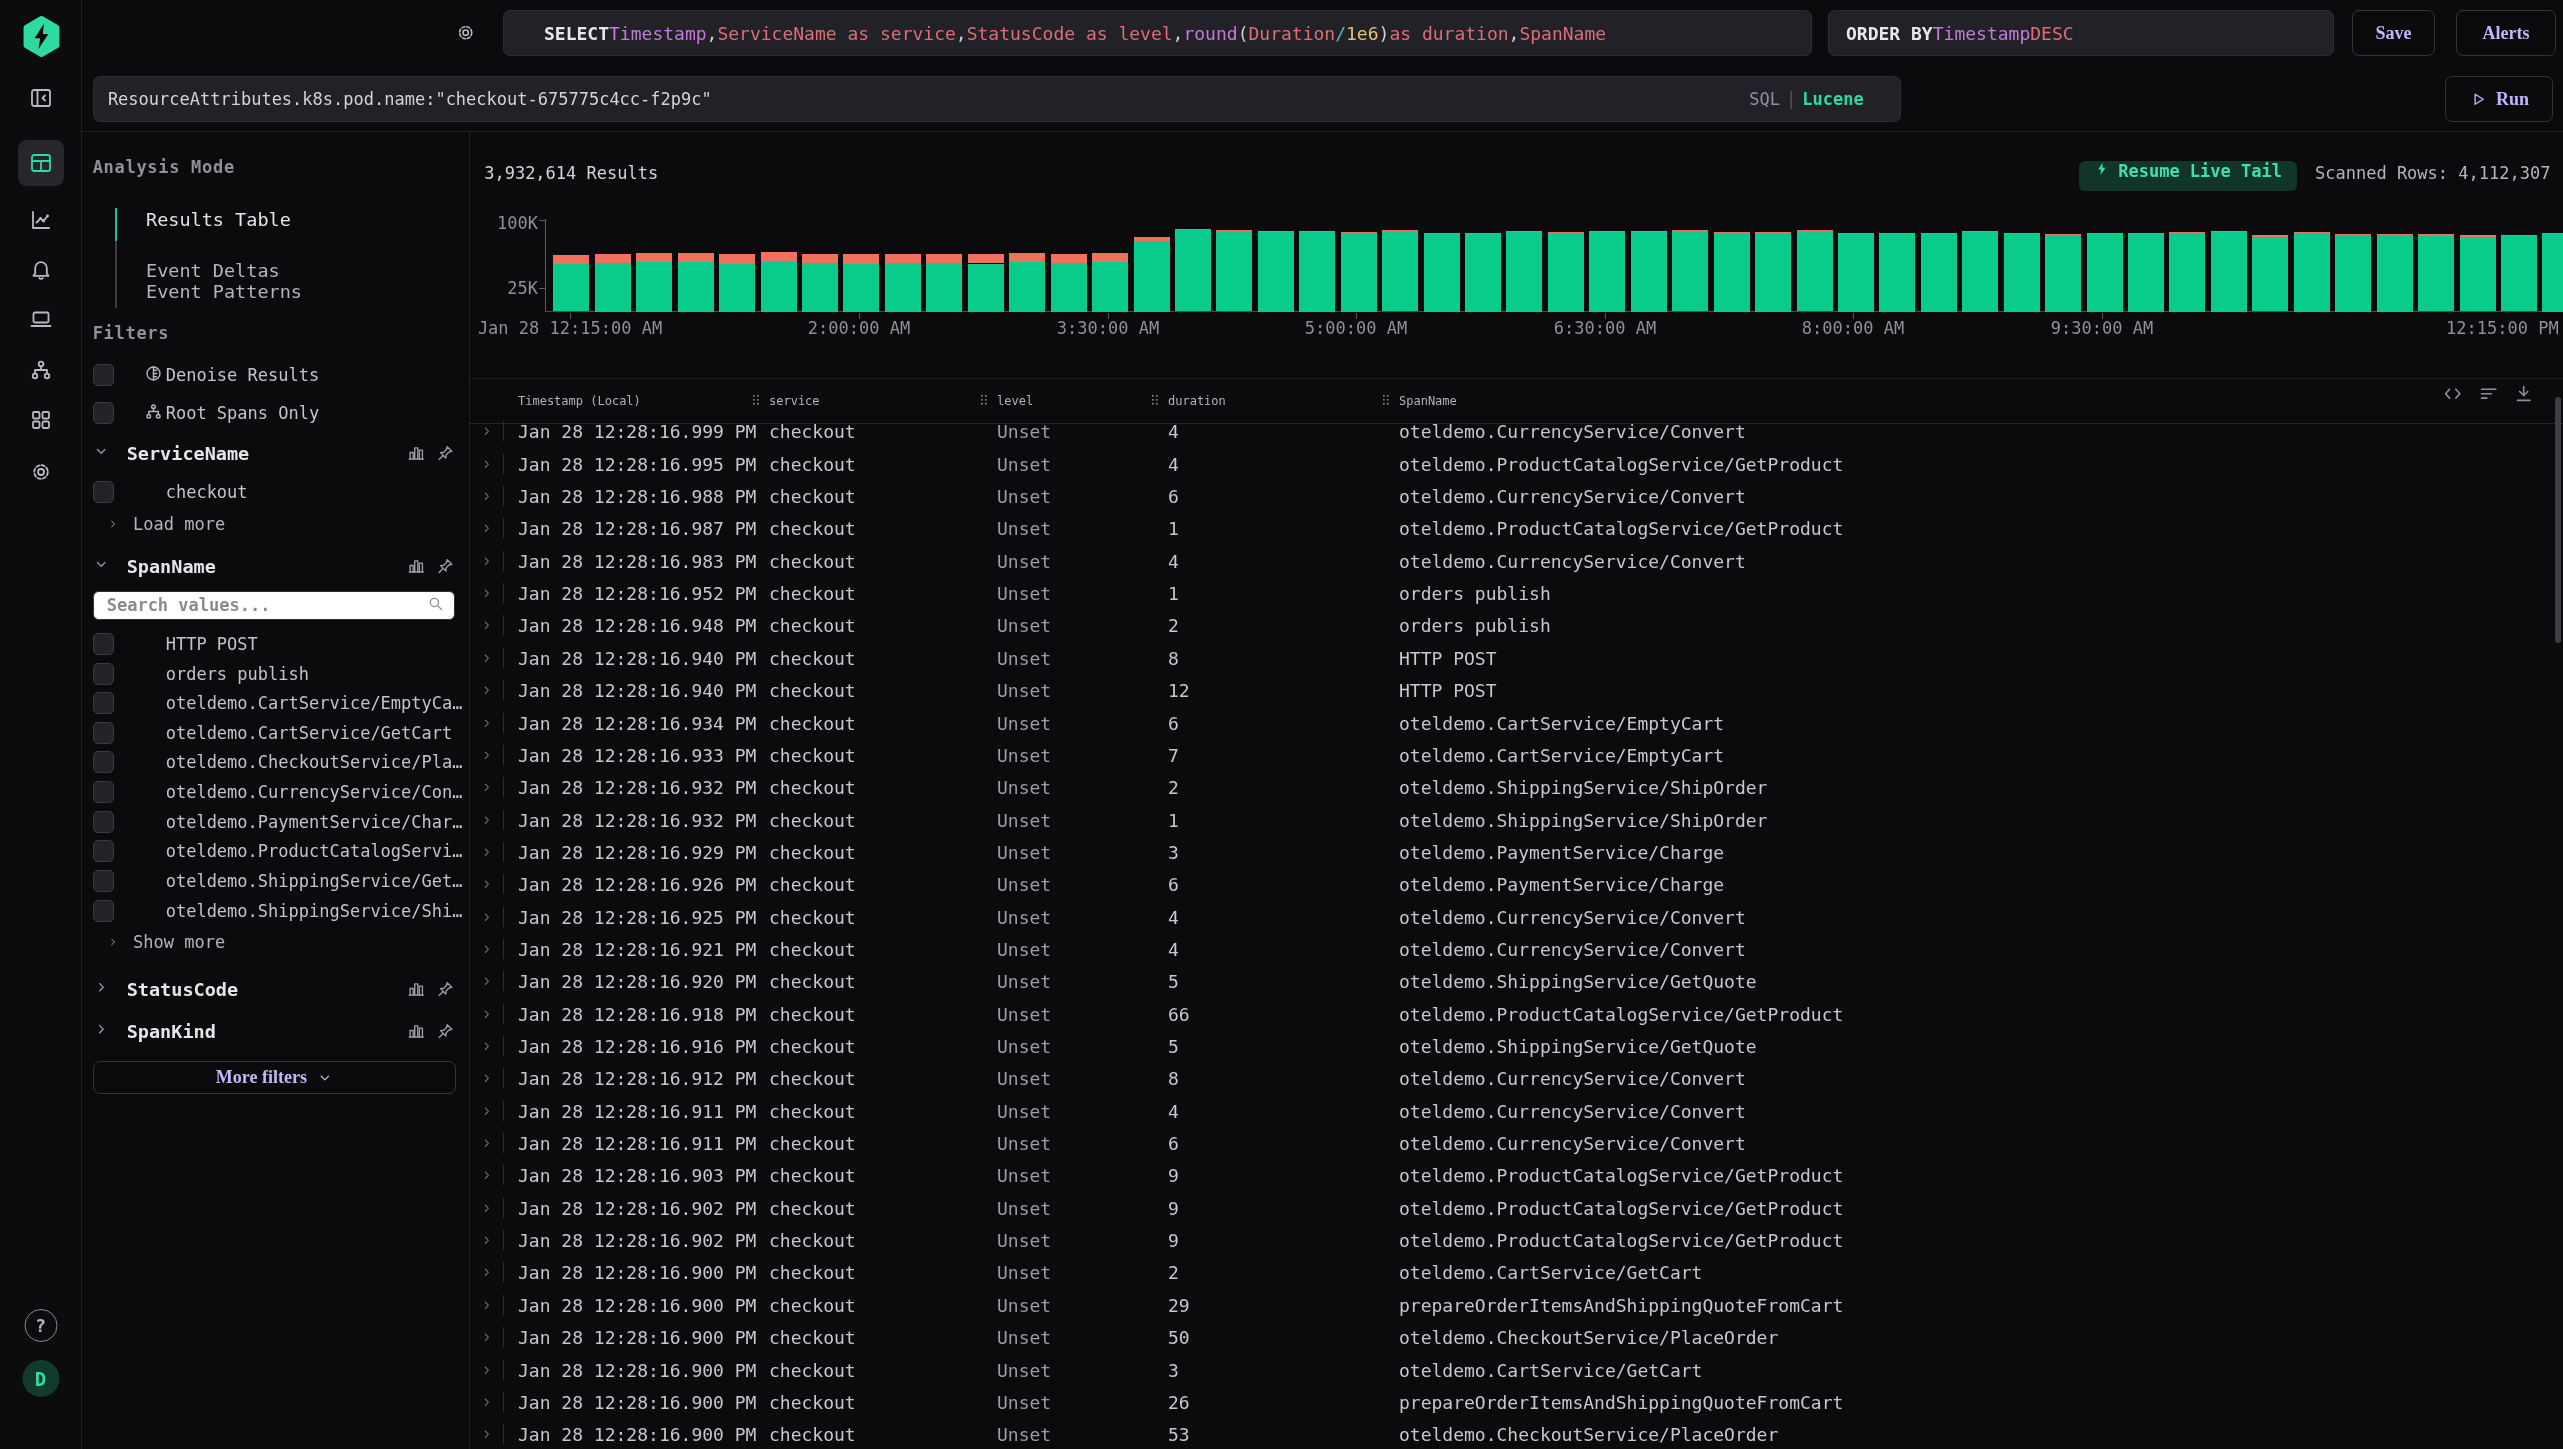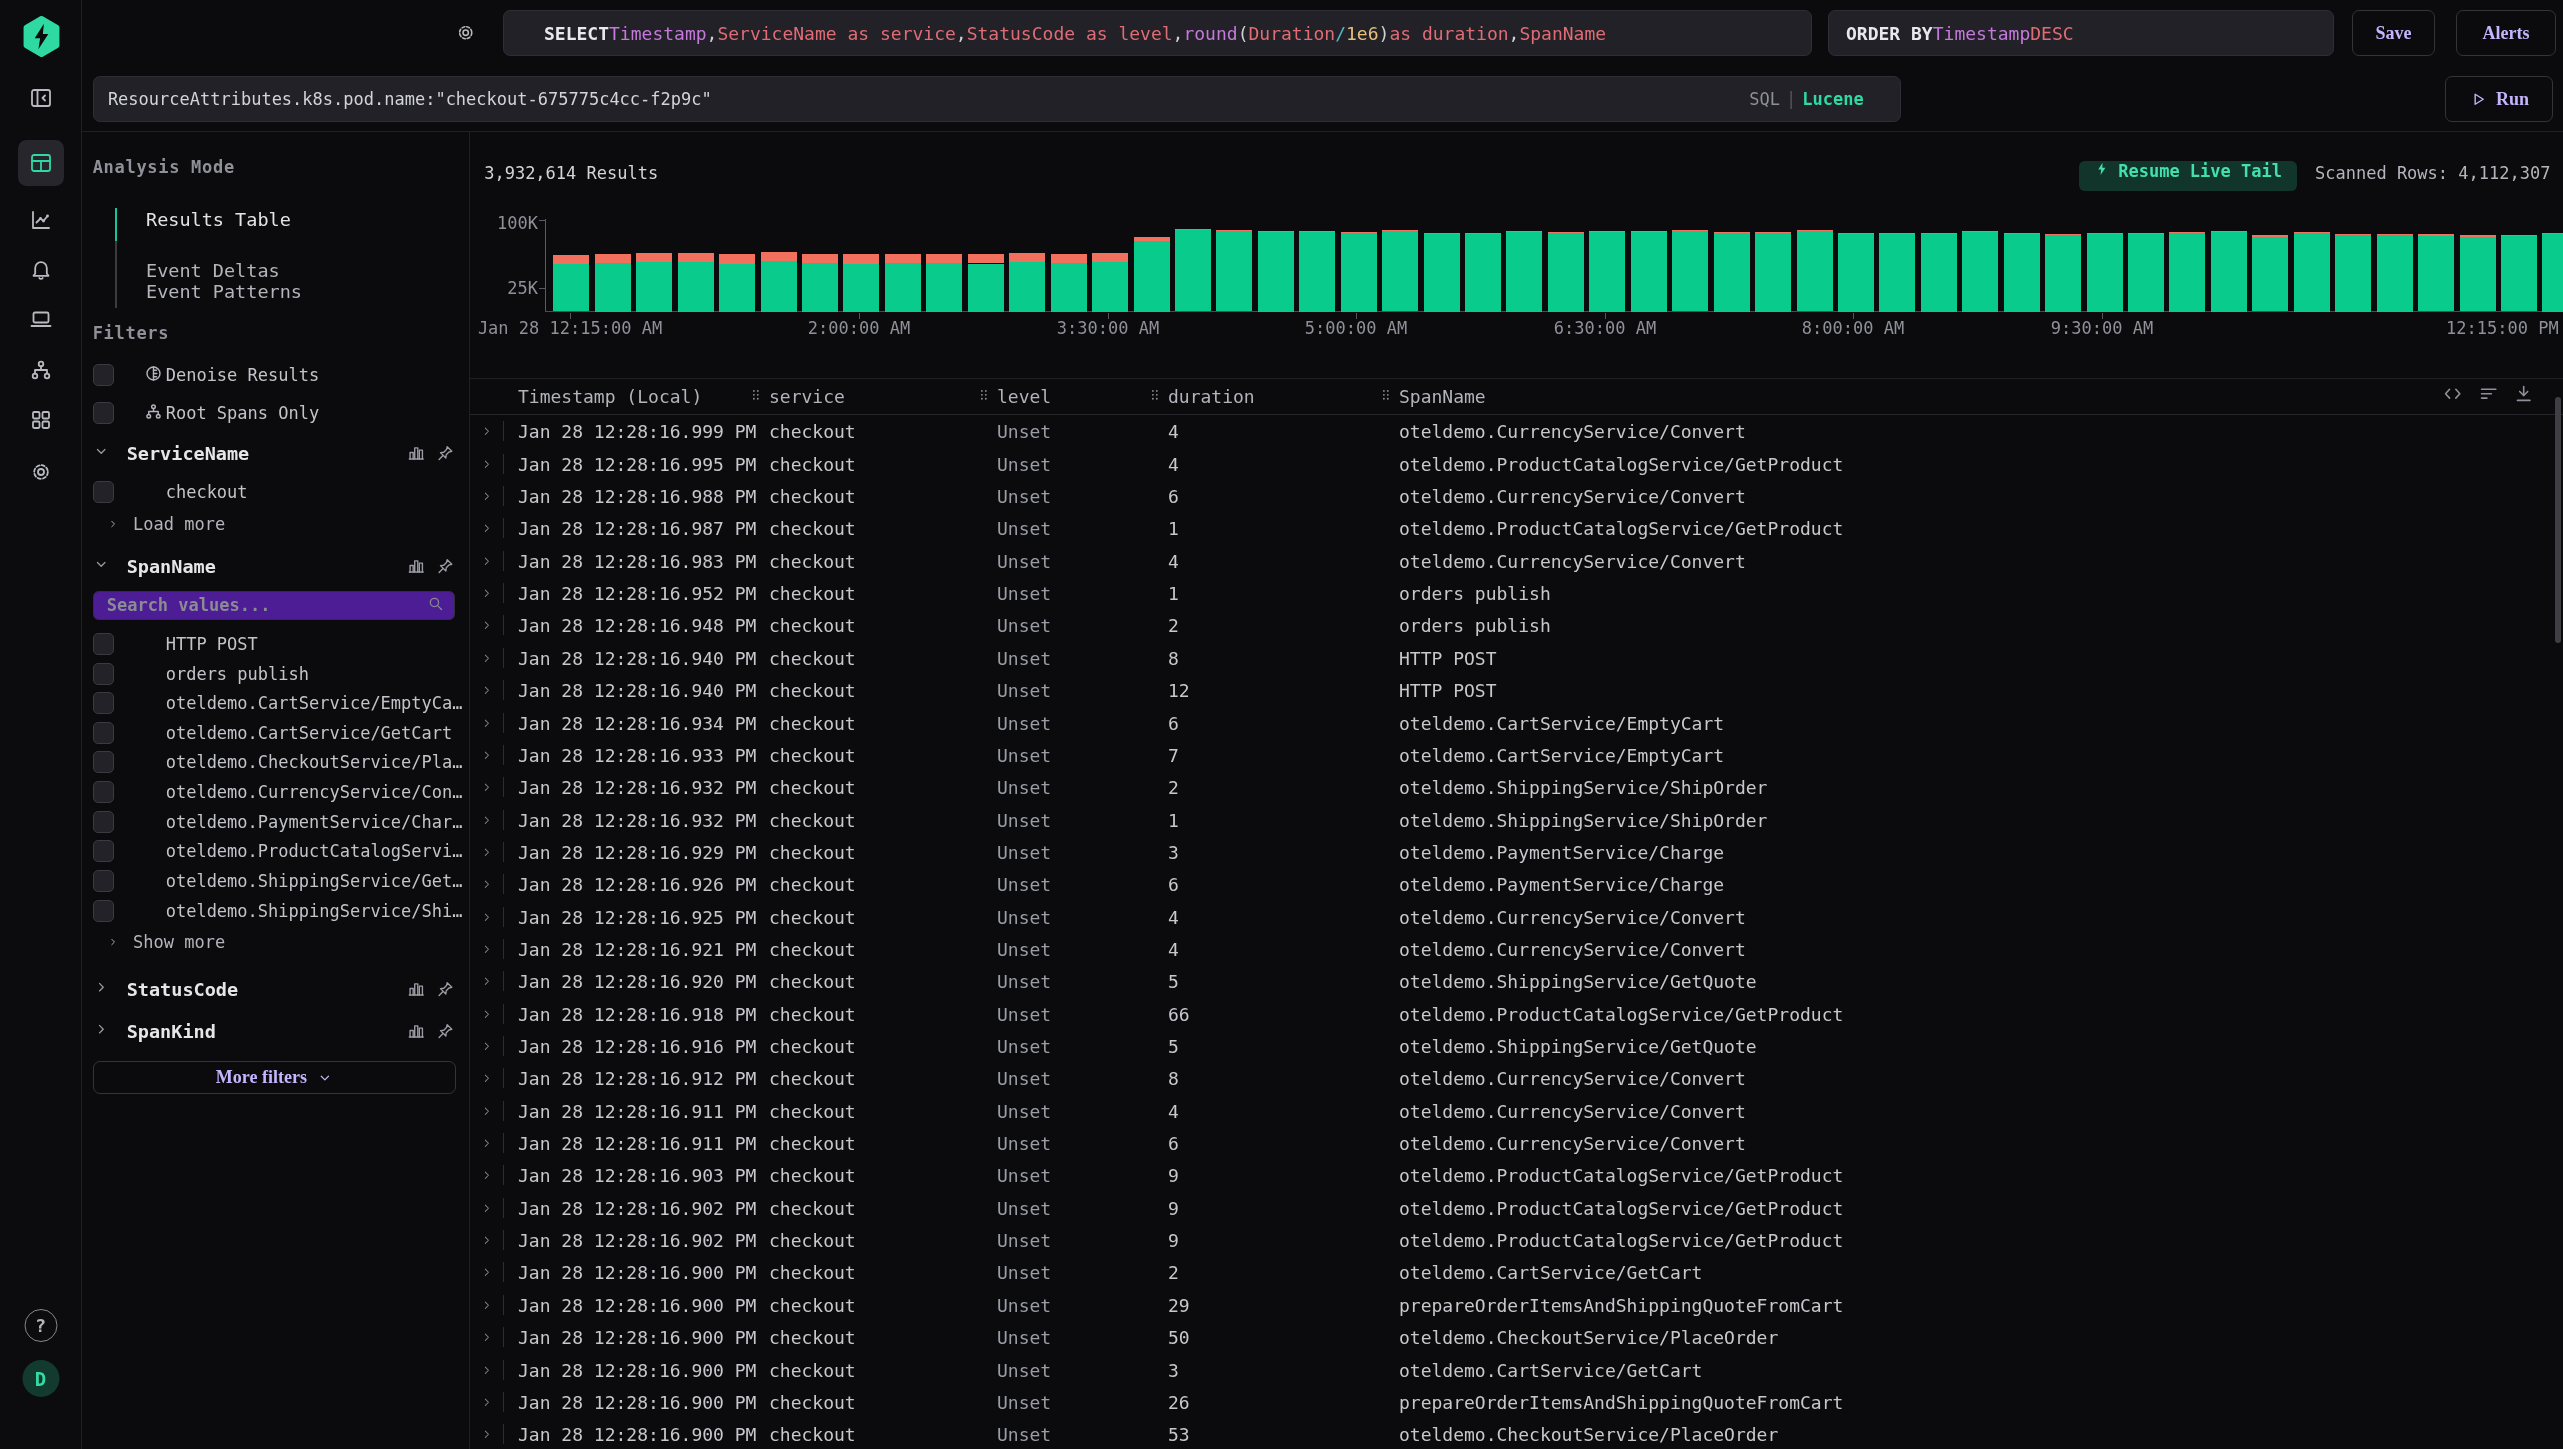--- a/index.html
+++ b/index.html
@@ -55,43 +55,43 @@
   .mode-rail-active { position:absolute; left:33px; top:76px; width:2.1px; height:33px; background:#17c39b; }
   .mode-item { position:absolute; left:64px; height:30px; line-height:30px; font-size:18.5px; color:#b4b5bc; cursor:pointer; }
   .mode-item.active { color:#e4e4e8; }
   .cb { width:21.4px; height:21.4px; border-radius:5px; background:#222228; border:1.1px solid #3a3a41; flex:none; cursor:pointer; }
   .srow .lbl { position:absolute; left:73px; font-size:17px; color:#c3c4ca; white-space:nowrap; }
   .srow .ticon { position:absolute; left:51px; color:#b4b5bc; }
   .ghead-chev { color:#9b9ca4; }
   .ghead-lbl { position:absolute; left:34px; font-size:18.5px; font-weight:bold; color:#e6e6ea; }
   .ghead-icons { margin-left:auto; display:flex; gap:10.7px; color:#9b9ca4; }
   .more-link { position:absolute; left:14.2px; display:flex; align-items:center; gap:14.2px; color:#b4b5bc; font-size:17px; cursor:pointer; }
-  .svalues { position:absolute; left:10.7px; right:14.2px; height:28.5px; background:#4c1d95; border:0.7px solid #303036; border-radius:5.7px; display:flex; align-items:center; padding:0 10px 0 13px; }
+  .svalues { position:absolute; left:10.7px; right:14.2px; height:28.5px; background:#ffffff; border:0.7px solid #303036; border-radius:5.7px; display:flex; align-items:center; padding:0 10px 0 13px; }
   .svalues .ph { font-size:17px; font-weight:bold; color:#8a8b93; }
   .svalues .mag { margin-left:auto; color:#8a8b93; }
   .btn-morefilters { left:10.7px; width:363px; height:33px; gap:10px; font-size:18px; }
 
   
   .main { position:absolute; left:470px; top:132px; right:0; bottom:0; }
   .res-count { position:absolute; left:14.2px; top:26px; height:30px; line-height:30px; font-size:17px; color:#d3d4d9; }
   .livetail { position:absolute; left:1609px; top:28.5px; width:218px; height:30px; border-radius:5.7px; background:#11342b; color:#41e0ac; display:flex; align-items:flex-start; justify-content:center; gap:8.5px; font-size:17px; font-weight:bold; cursor:pointer; }
   .scanned { position:absolute; left:1845px; top:26px; height:30px; line-height:30px; font-size:17px; color:#b4b5bc; }
 
   .chart { position:absolute; left:0; top:0; right:0; height:214px; }
   .ylab { position:absolute; width:68px; text-align:right; font-size:17px; color:#8f9098; height:18.5px; line-height:18.5px; }
   .axis-v { position:absolute; left:75px; top:87px; width:1.4px; height:93px; background:#5a5a62; }
   .axis-stub { position:absolute; left:69px; width:6.4px; height:1.4px; background:#5a5a62; }
   .baseline { position:absolute; left:75px; right:0; top:179px; height:1.4px; background:#4b4b52; }
   .bars { position:absolute; left:82px; right:0; top:0; height:180px; overflow:hidden; }
   .bar-seg { position:absolute; }
   .xtick { position:absolute; top:181px; width:1.4px; height:5.7px; background:#55555c; }
   .xlab { position:absolute; top:186px; font-size:17px; color:#8f9098; white-space:nowrap; }
 
-  .thead { position:absolute; left:0; right:0; top:246px; height:37px; border-top:0.7px solid #1d1d22; border-bottom:0.7px solid #26262b;
-           display:grid; grid-template-columns:48px 251px 228px 171px 231px auto; align-items:center; font-size:18px; color:#b2b4bc; }
+  .thead { position:absolute; left:0; right:0; top:246px; height:46px; border-top:0.7px solid #1d1d22; border-bottom:0.7px solid #26262b;
+           display:grid; grid-template-columns:48px 251px 228px 171px 231px auto; align-items:center; font-size:12px; color:#b2b4bc; }
   .thead .hcell { display:flex; align-items:center; white-space:nowrap; }
   .thead .dragi { color:#8f9098; margin-left:-21.4px; margin-right:5.7px; }
   .ttools { position:absolute; top:251px; left:1972px; display:flex; gap:14.2px; color:#8f9098; }
   .trow { position:absolute; left:0; right:0; height:32px; display:grid; grid-template-columns:48px 251px 228px 171px 231px auto; align-items:center; font-size:18px; color:#c7c7cd; cursor:pointer; }
   .trow .c0 { position:relative; height:100%; }
   .trow .chev { position:absolute; left:10px; top:50%; transform:translateY(-50%); color:#808089; }
   .trow .rowdiv { position:absolute; left:33px; top:6.4px; bottom:6.4px; width:1.1px; background:#2c2c32; }
   .trow .lvl { color:#9b9da6; }
   .trow .cell { white-space:nowrap; overflow:hidden; }
   .scroll-thumb { position:absolute; left:2085px; top:265px; width:6.4px; height:246px; border-radius:3.2px; background:#3e3e45; }

